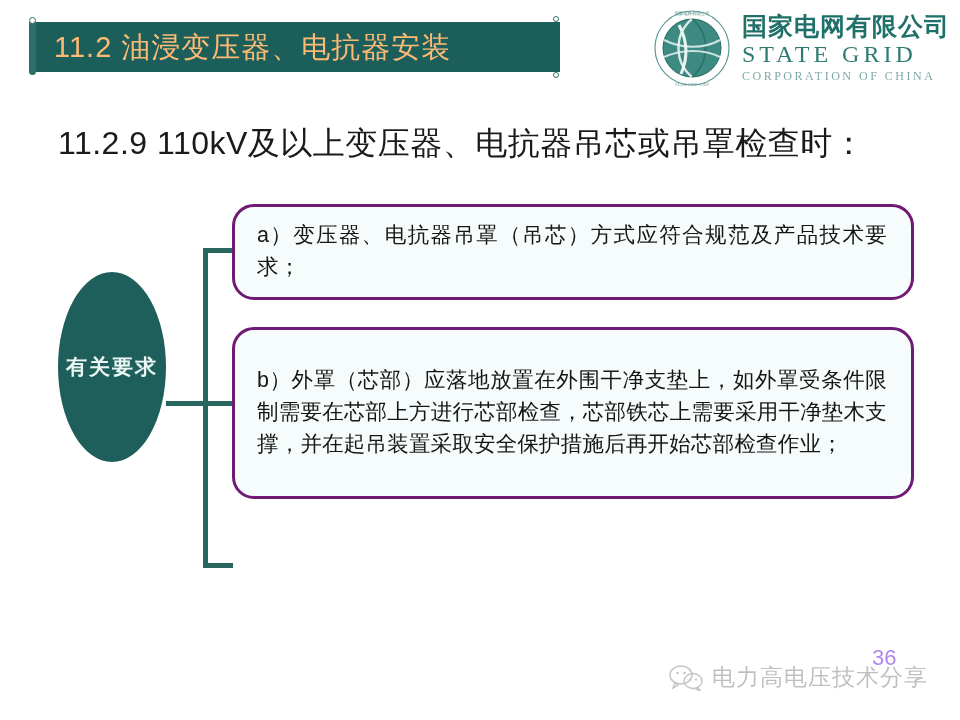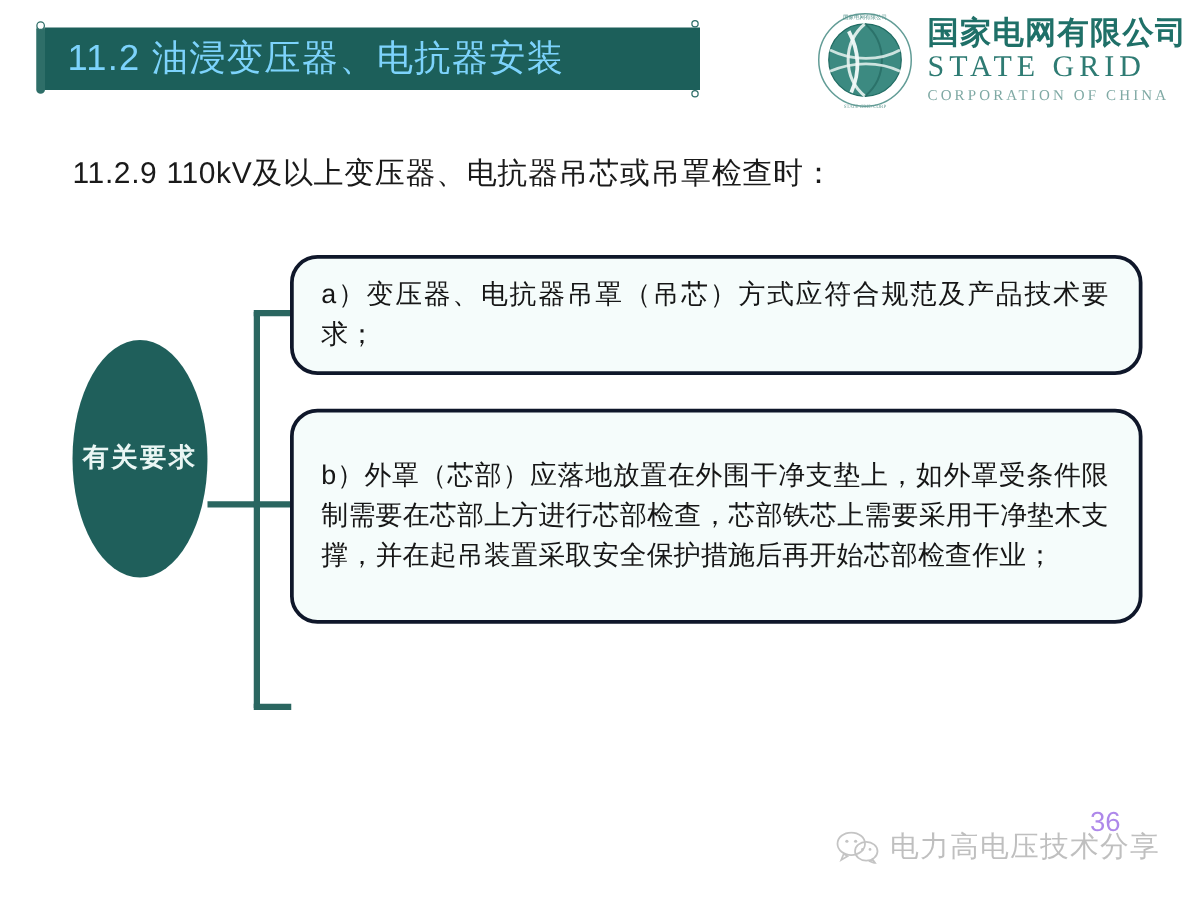--- a/index.html
+++ b/index.html
@@ -26,21 +26,21 @@
     top: 22px;
     width: 524px;
     height: 50px;
     background: #1C5F5A;
     display: flex;
     align-items: center;
     box-sizing: border-box;
     padding-left: 18px;
   }
   .title-text {
-    color: #7dd3fc;
+    color: #fdba74;
     font-size: 29px;
     font-weight: 400;
     letter-spacing: 1px;
     white-space: nowrap;
     line-height: 1;
   }
   
   .banner-pin-left {
     position: absolute;
     left: 29px;
@@ -118,21 +118,21 @@
     letter-spacing: 2.5px;
     margin-top: 4px;
     white-space: nowrap;
   }
 
   
   .heading {
     position: absolute;
     left: 58px;
     top: 122px;
-    font-size: 24px;
+    font-size: 32px;
     color: #1A1A1A;
     letter-spacing: 0.5px;
     white-space: nowrap;
   }
 
   
   .oval {
     position: absolute;
     left: 58px;
     top: 272px;
@@ -179,21 +179,21 @@
   .bracket-arm.a { top: 248px; }
   .bracket-arm.b { top: 401px; }
   .bracket-arm.c { top: 563px; }
 
   
   .box {
     position: absolute;
     left: 232px;
     width: 682px;
     background: #F5FCFB;
-    border: 3px solid #0f172a;
+    border: 3px solid #701a75;
     border-radius: 22px;
     box-sizing: border-box;
     padding: 16px 24px 16px 22px;
   }
   .box p {
     margin: 0;
     font-size: 21.5px;
     color: #161616;
     line-height: 1.48;
     letter-spacing: 0.2px;

